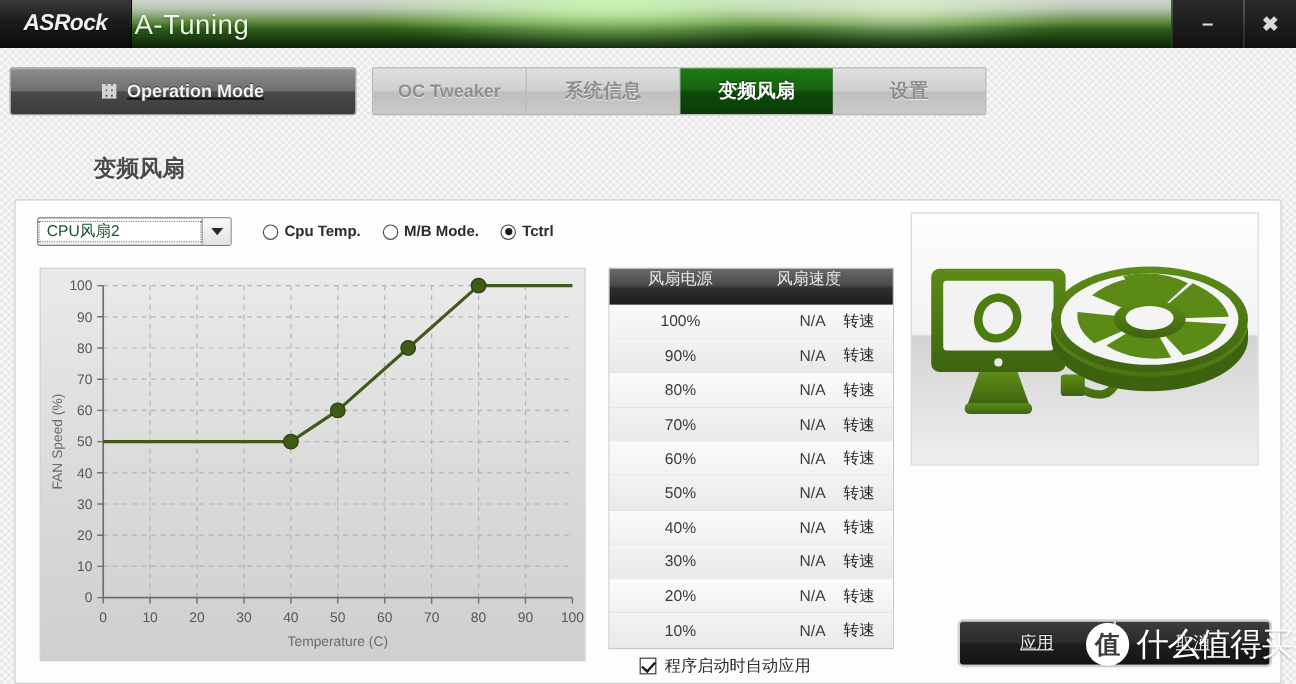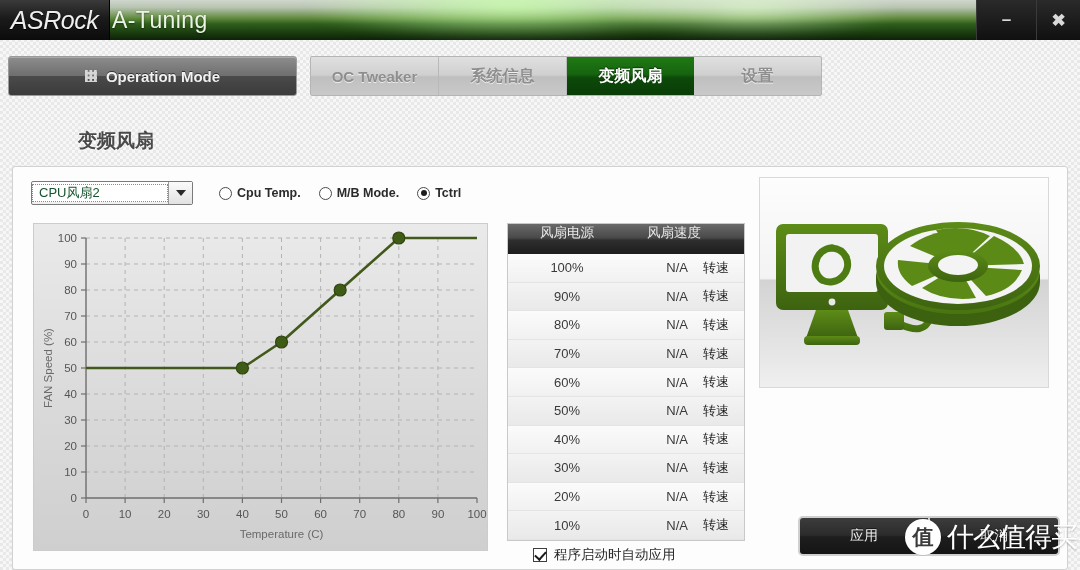--- a/index.html
+++ b/index.html
@@ -34,21 +34,21 @@
     filter: blur(7px); pointer-events: none;
   }
   .brand {
     position: relative; z-index:2;
     width: 110px; height: 40px;
     background: linear-gradient(180deg,#3a3a3a 0%, #1b1b1b 45%, #0b0b0b 100%);
     display: flex; align-items: center; justify-content: center;
     border-right: 1px solid #000;
   }
   .brand-text {
-    color: #efefef; font-size: 25px; font-weight: normal; font-style: italic;
+    color: #efefef; font-size: 19px; font-weight: bold; font-style: italic;
     letter-spacing: -0.5px; font-family: "Liberation Sans", sans-serif;
     text-shadow: 0 1px 0 #000;
   }
   .app-title {
     position: relative; z-index: 2;
     margin-left: 2px; display:flex; align-items:center;
     color: #ebf4e4; font-size: 23px; letter-spacing: .4px;
     text-shadow: 0 1px 2px rgba(0,0,0,.45);
   }
   .win-ctrls { position:absolute; right:0; top:0; height:40px; display:flex; z-index:3; }
@@ -65,20 +65,21 @@
   .navbar {
     position: absolute; left: 0; top: 45px; width: 1080px; height: 62px;
   }
   .opmode {
     position:absolute; left: 8px; top: 11px; width: 289px; height: 40px;
     border-radius: 3px;
     background: linear-gradient(180deg,#8d8d8d 0%, #6e6e6e 50%, #4a4a4a 51%, #3b3b3b 100%);
     border: 1px solid #9b9b9b;
     display:flex; align-items:center; justify-content:center; gap:9px;
     box-shadow: inset 0 1px 0 rgba(255,255,255,.25);
+    text-decoration: underline;
   }
   .grid-icon {
     width: 12px; height: 12px;
     background-image:
       linear-gradient(90deg,#dcdcdc 3px, transparent 3px),
       linear-gradient(0deg,#dcdcdc 3px, transparent 3px);
     background-size: 4.5px 4.5px;
     opacity:.95;
   }
   .opmode-label {
@@ -226,20 +227,21 @@
     position:absolute; left: 785px; top: 349px; width: 262px; height: 40px;
     display:flex; border: 2px solid #cfcfcf; border-radius: 5px; overflow:hidden;
     background:#cfcfcf;
   }
   .act-btn {
     flex: 1; display:flex; align-items:center; justify-content:center;
     background: linear-gradient(180deg,#3c3c3c 0%, #2b2b2b 48%, #1e1e1e 52%, #141414 100%);
     color:#efefef; font-size: 14px;
     border-right: 2px solid #cfcfcf;
     text-shadow: 0 -1px 0 rgba(0,0,0,.6);
+    text-decoration: underline;
   }
   .act-btn:last-child { border-right:none; }
 
   
   .watermark {
     position:absolute; left: 905px; top: 519px; display:flex; align-items:center; gap: 6px;
     pointer-events:none; z-index: 20;
   }
   .wm-circle {
     width: 36px; height: 36px; border-radius:50%;

